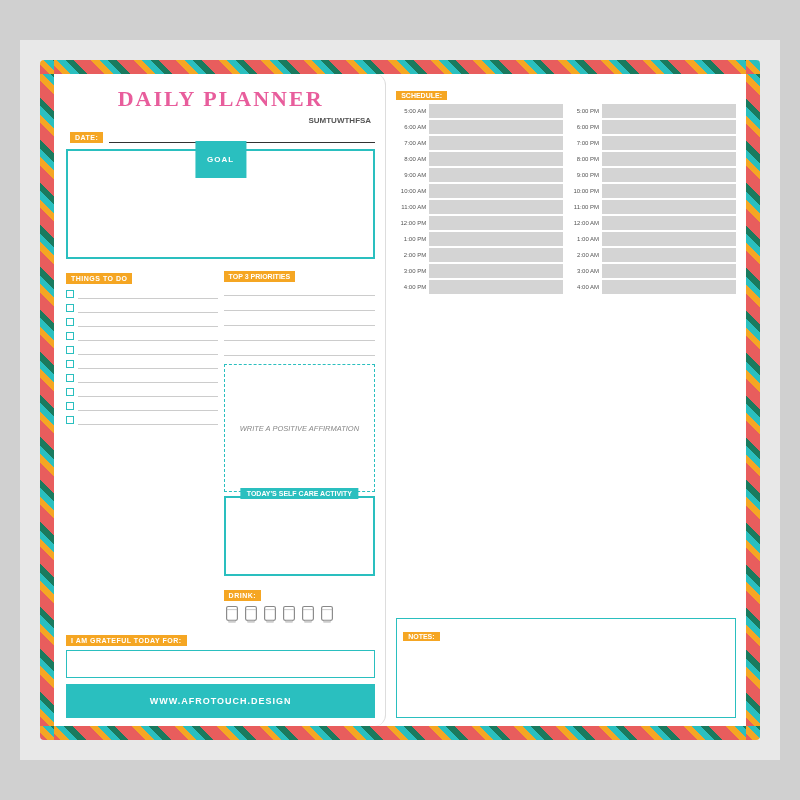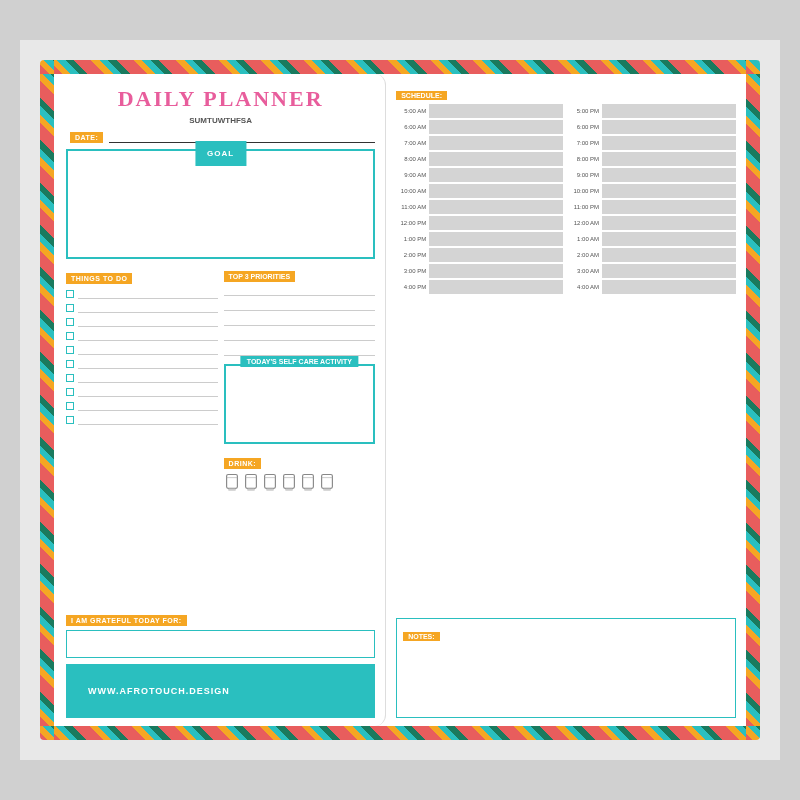--- a/index.html
+++ b/index.html
@@ -68,21 +68,21 @@
       font-size: 22px;
       font-weight: bold;
       color: #e85d9c;
       letter-spacing: 2px;
       margin-bottom: 4px;
       font-family: Georgia, serif;
     }
 
     .days-row {
       display: flex;
-      justify-content: center;
+      justify-content: flex-end;
       font-size: 8px;
       color: #555;
       font-weight: bold;
       margin-bottom: 6px;
       padding: 0 4px;
     }
 
     .date-row {
       display: flex;
       align-items: center;
@@ -116,21 +116,21 @@
 
     .goal-label {
       position: absolute;
       top: -10px;
       left: 50%;
       transform: translateX(-50%);
       background: #2abfbf;
       color: white;
       font-size: 8px;
       font-weight: bold;
-      padding: 8px 12px;
+      padding: 14px 12px;
       letter-spacing: 1px;
     }
 
     .things-todo-label {
       margin-top: 2px;
       margin-bottom: 4px;
     }
 
     .checklist {
       flex: 1;
@@ -163,24 +163,25 @@
     }
 
     .grateful-box {
       border: 1.5px solid #2abfbf;
       height: 28px;
       margin-top: 3px;
     }
 
     .website-bar {
       background: #2abfbf;
+      text-align: center;
       color: white;
       font-size: 9px;
       font-weight: bold;
-      padding: 22px;
+      padding: 12px;
       margin-top: 6px;
       letter-spacing: 1px;
     }
 
     
     .right-panel {
       width: 52%;
       padding: 10px 10px 8px 10px;
       display: flex;
       flex-direction: column;
@@ -433,20 +434,23 @@
               <span class="priorities-label">TOP 3 PRIORITIES</span>
               <div class="priority-lines">
                 <div class="priority-line"></div>
                 <div class="priority-line"></div>
                 <div class="priority-line"></div>
                 <div class="priority-line"></div>
                 <div class="priority-line"></div>
               </div>
             </div>
 
+            <div class="affirmation-section">
+              <span>WRITE A POSITIVE AFFIRMATION</span>
+            </div>
 
             <div class="self-care-section">
               <div class="self-care-label">TODAY'S SELF CARE ACTIVITY</div>
             </div>
 
             <div class="drink-section">
               <span class="orange-label">DRINK:</span>
               <div class="drink-cups">
 
                 <div class="cup-icon">

